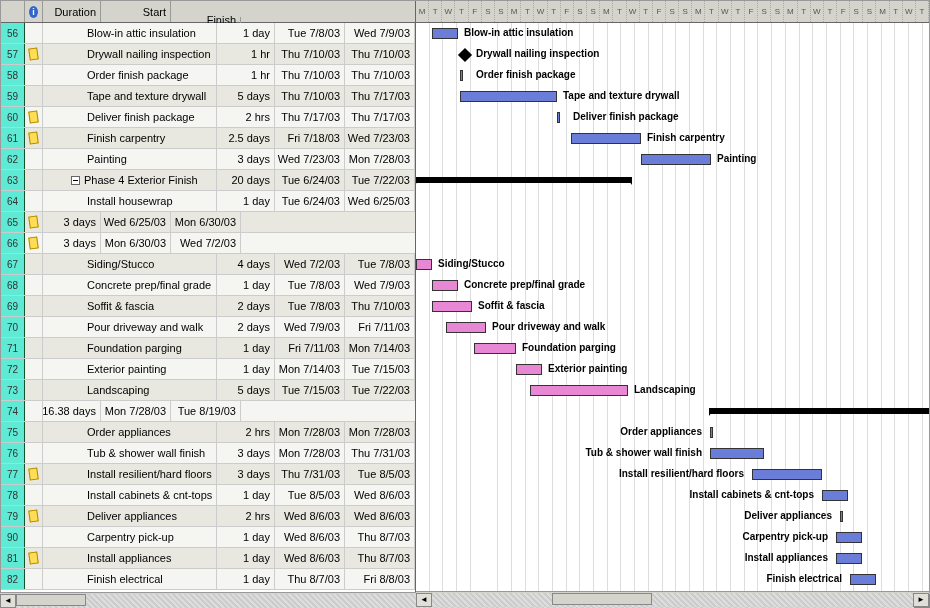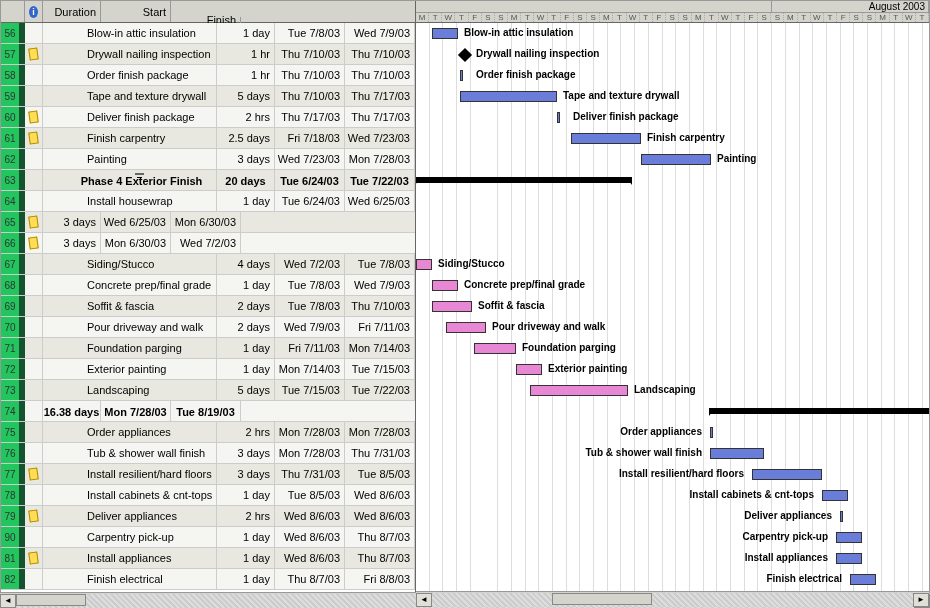--- a/index.html
+++ b/index.html
@@ -13,27 +13,27 @@
 .hc-info { width: 18px; justify-content: center; }
 .hc-name { flex: 1; }
 .hc-dur { width: 58px; justify-content: flex-end; }
 .hc-start { width: 70px; justify-content: flex-end; }
 .hc-finish { width: 70px; justify-content: flex-end; margin-top: 16px; }
 .rows { flex: 1; overflow: hidden; }
 .row { display: flex; height: 21px; border-bottom: 1px solid #ccc; }
 .row:nth-child(odd) { background: #f5f5f2; }
 .row:nth-child(even) { background: #e8e8e0; }
 .cell { border-right: 1px solid #ccc; padding: 3px 4px; display: flex; align-items: center; overflow: hidden; white-space: nowrap; }
-.c-num { width: 24px; background: #22c55e; justify-content: center; font-size: 10px; color: #333; border-right: 6px solid #14532d; }
+.c-num { width: 24px; background: #5eead4; justify-content: center; font-size: 10px; color: #333; border-right: 1px solid #14532d; }
 .c-info { width: 18px; justify-content: center; }
 .c-name { flex: 1; }
 .c-dur { width: 58px; justify-content: flex-end; }
 .c-start { width: 70px; justify-content: flex-end; }
 .c-finish { width: 70px; justify-content: flex-end; }
-.bold { font-weight: bold; flex-direction: column; }
+.bold { font-weight: normal; }
 .indent1 { padding-left: 28px; }
 .indent2 { padding-left: 44px; }
 .note-icon { width: 12px; height: 12px; background: #ffdd55; border: 1px solid #aa8800; transform: rotate(-8deg); }
 .info-icon { width: 12px; height: 12px; border-radius: 50%; background: #3366cc; color: #fff; font-size: 9px; font-weight: bold; display: flex; align-items: center; justify-content: center; }
 .collapse-icon { display: inline-block; width: 9px; height: 9px; border: 1px solid #666; margin-right: 4px; position: relative; background: #fff; }
 .collapse-icon::before { content: ""; position: absolute; top: 3px; left: 1px; width: 5px; height: 1px; background: #000; }
 .gantt-header { height: 22px; display: flex; flex-direction: column; background: #d4d4cc; border-bottom: 1px solid #666; }
 .gh-top { flex: 1; display: flex; border-bottom: 1px solid #999; }
 .gh-top-cell { border-right: 1px solid #999; font-size: 10px; padding: 0 3px; display: flex; align-items: center; justify-content: flex-end; }
 .gh-bottom { flex: 1; display: flex; }
@@ -353,24 +353,20 @@
     <div class="scroll-h">
       <div class="scroll-btn">◄</div>
       <div class="scroll-track">
           <div class="scroll-thumb" style="left:0;width:70px"></div>
         </div>
       <div class="scroll-btn">►</div>
     </div>
   </div>
   <div class="right-pane">
     <div class="gantt-header">
-      <div class="gh-top">
-        <div class="gh-top-cell" style="width:356px"></div>
-        <div class="gh-top-cell" style="flex:1">August 2003</div>
-      </div>
       <div class="gh-bottom" id="day-header">
           <div class="gh-day">M</div>
           <div class="gh-day">T</div>
           <div class="gh-day">W</div>
           <div class="gh-day">T</div>
           <div class="gh-day">F</div>
           <div class="gh-day">S</div>
           <div class="gh-day">S</div>
           <div class="gh-day">M</div>
           <div class="gh-day">T</div>

